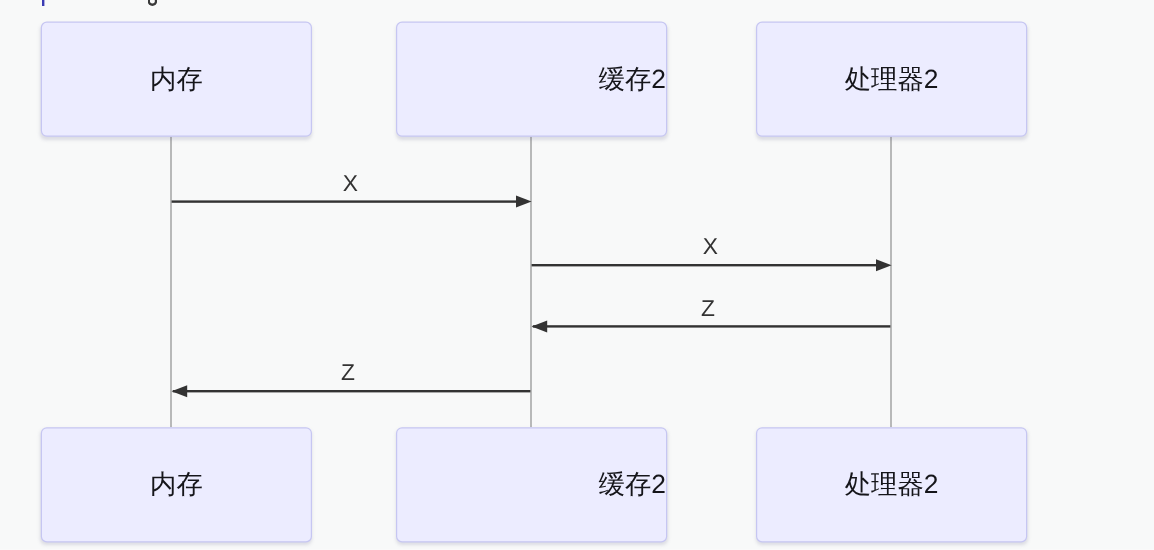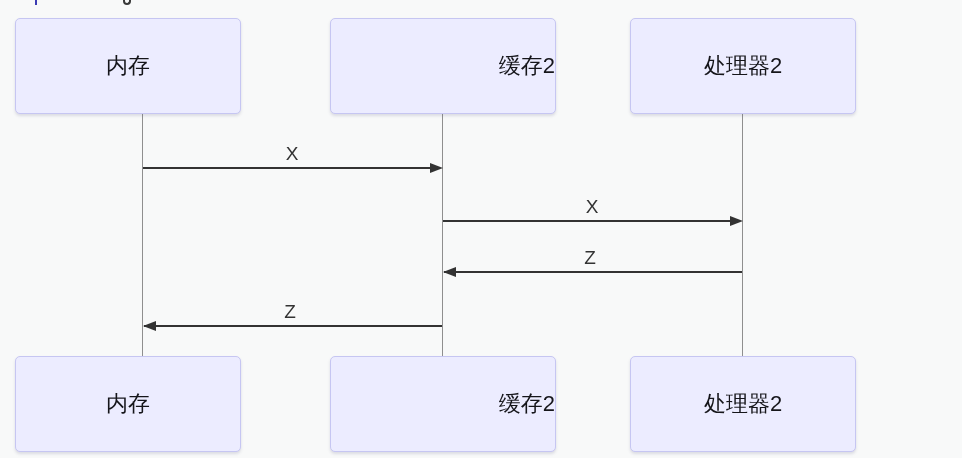--- a/index.html
+++ b/index.html
@@ -41,21 +41,21 @@
     box-sizing: border-box;
     display: flex;
     align-items: center;
     justify-content: center;
     font-size: 22px;
     color: #15151a;
     box-shadow: 0 2px 3px rgba(90, 90, 130, 0.18);
   }
   .row-top    { top: 18px; }
   .row-bottom { top: 356px; }
-  .col-1 { left: 15px; }
+  .col-1 { left: 34px; }
   .col-2 { left: 330px; justify-content: flex-end; }
   .col-3 { left: 630px; }
 
   
   .lifeline {
     position: absolute;
     top: 114px;
     width: 1px;
     height: 242px;
     background: #8f8f8f;

